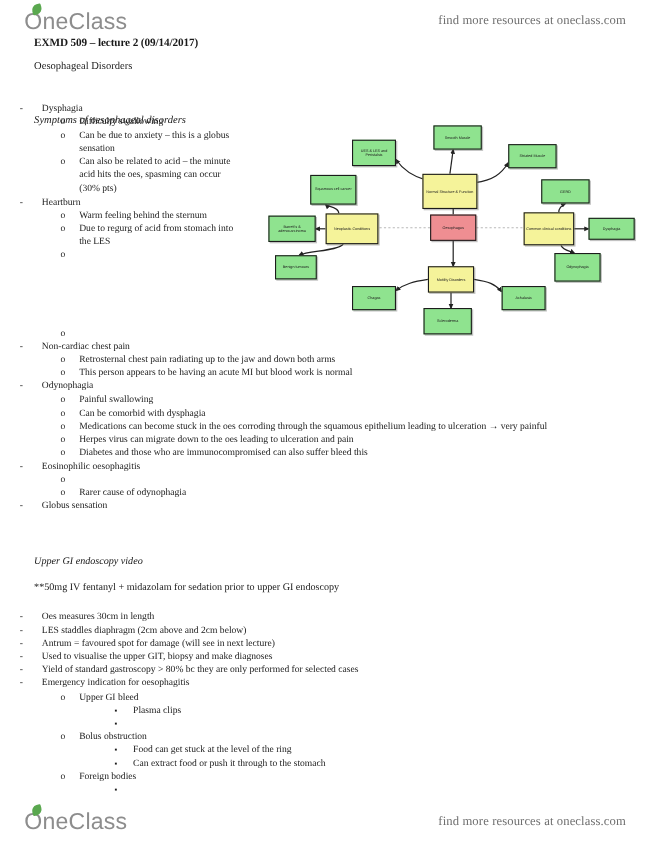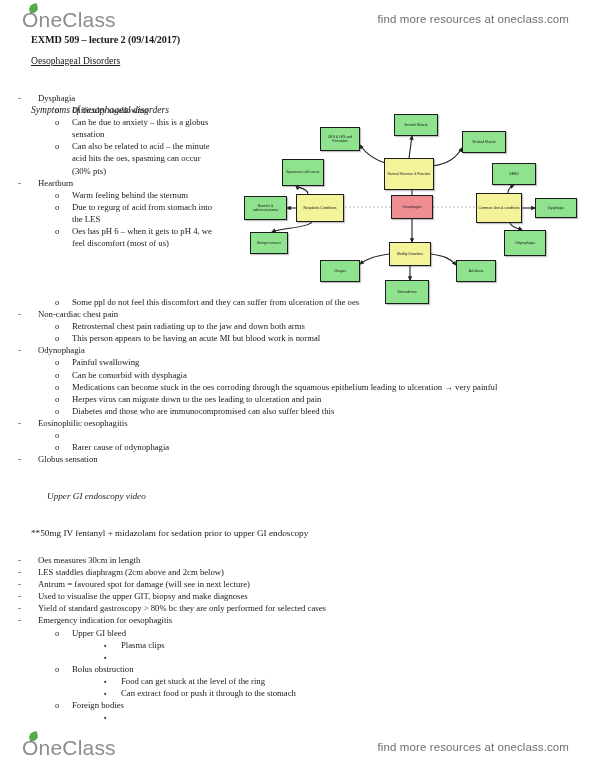--- a/index.html
+++ b/index.html
@@ -49,21 +49,21 @@
     position: absolute;
     left: 6.5px;
     top: -5px;
     width: 9px;
     height: 9px;
     background: #5aa84f;
     border-radius: 60% 10% 60% 10%;
     transform: rotate(-16deg);
   }
   .brand-tag {
-    font-family: Liberation Sans, sans-serif;
+    font-family: Liberation Serif, serif;
     font-size: 11.5px;
     color: #6f6f6f;
     letter-spacing: 0.1px;
   }
 
   
   .doc {
     position: absolute;
     top: 30px;
     left: 0;
@@ -77,21 +77,20 @@
     top: 4px;
     font-weight: bold;
     font-size: 10.2px;
     letter-spacing: -0.1px;
   }
   .section-underline {
     position: absolute;
     left: 31px;
     top: 25px;
     font-size: 9.6px;
-    text-decoration: underline;
   }
   .section-italic {
     position: absolute;
     left: 31px;
     top: 48px;
     font-size: 9.6px;
     font-style: italic;
     margin-top: 26px;
   }
 
@@ -208,28 +207,26 @@
       <div class="li lvl2">
         <span class="mk">o</span>
         <span class="tx">Warm feeling behind the sternum</span>
       </div>
       <div class="li lvl2">
         <span class="mk">o</span>
         <span class="tx">Due to regurg of acid from stomach into the LES</span>
       </div>
       <div class="li lvl2">
         <span class="mk">o</span>
-        <span class="tx">Oes has pH 6 – when it gets to pH 4, we feel discomfort (most of us)</span>
       </div>
     </div>
 
   <div class="list col-wide" id="symptoms-rest" style="left:0; top:266px;">
       <div class="li lvl2">
         <span class="mk">o</span>
-        <span class="tx">Some ppl do not feel this discomfort and they can suffer from ulceration of the oes</span>
       </div>
       <div class="li lvl1">
         <span class="mk">-</span>
         <span class="tx">Non-cardiac chest pain</span>
       </div>
       <div class="li lvl2">
         <span class="mk">o</span>
         <span class="tx">Retrosternal chest pain radiating up to the jaw and down both arms</span>
       </div>
       <div class="li lvl2">
@@ -270,21 +267,21 @@
       <div class="li lvl2">
         <span class="mk">o</span>
         <span class="tx">Rarer cause of odynophagia</span>
       </div>
       <div class="li lvl1">
         <span class="mk">-</span>
         <span class="tx">Globus sensation</span>
       </div>
     </div>
 
-  <div class="subhead-italic" style="position:absolute; left:31px; top:461px;margin-left:16px;">Upper GI endoscopy video</div>
+  <div class="subhead-italic" style="position:absolute; left:31px; top:475px;">Upper GI endoscopy video</div>
   <div class="bold-note" style="position:absolute; left:31px; top:498px;">**50mg IV fentanyl + midazolam for sedation prior to upper GI endoscopy</div>
 
   <div class="list col-wide" id="endoscopy-list" style="left:0; top:524px;">
       <div class="li lvl1">
         <span class="mk">-</span>
         <span class="tx">Oes measures 30cm in length</span>
       </div>
       <div class="li lvl1">
         <span class="mk">-</span>
         <span class="tx">LES staddles diaphragm (2cm above and 2cm below)</span>

